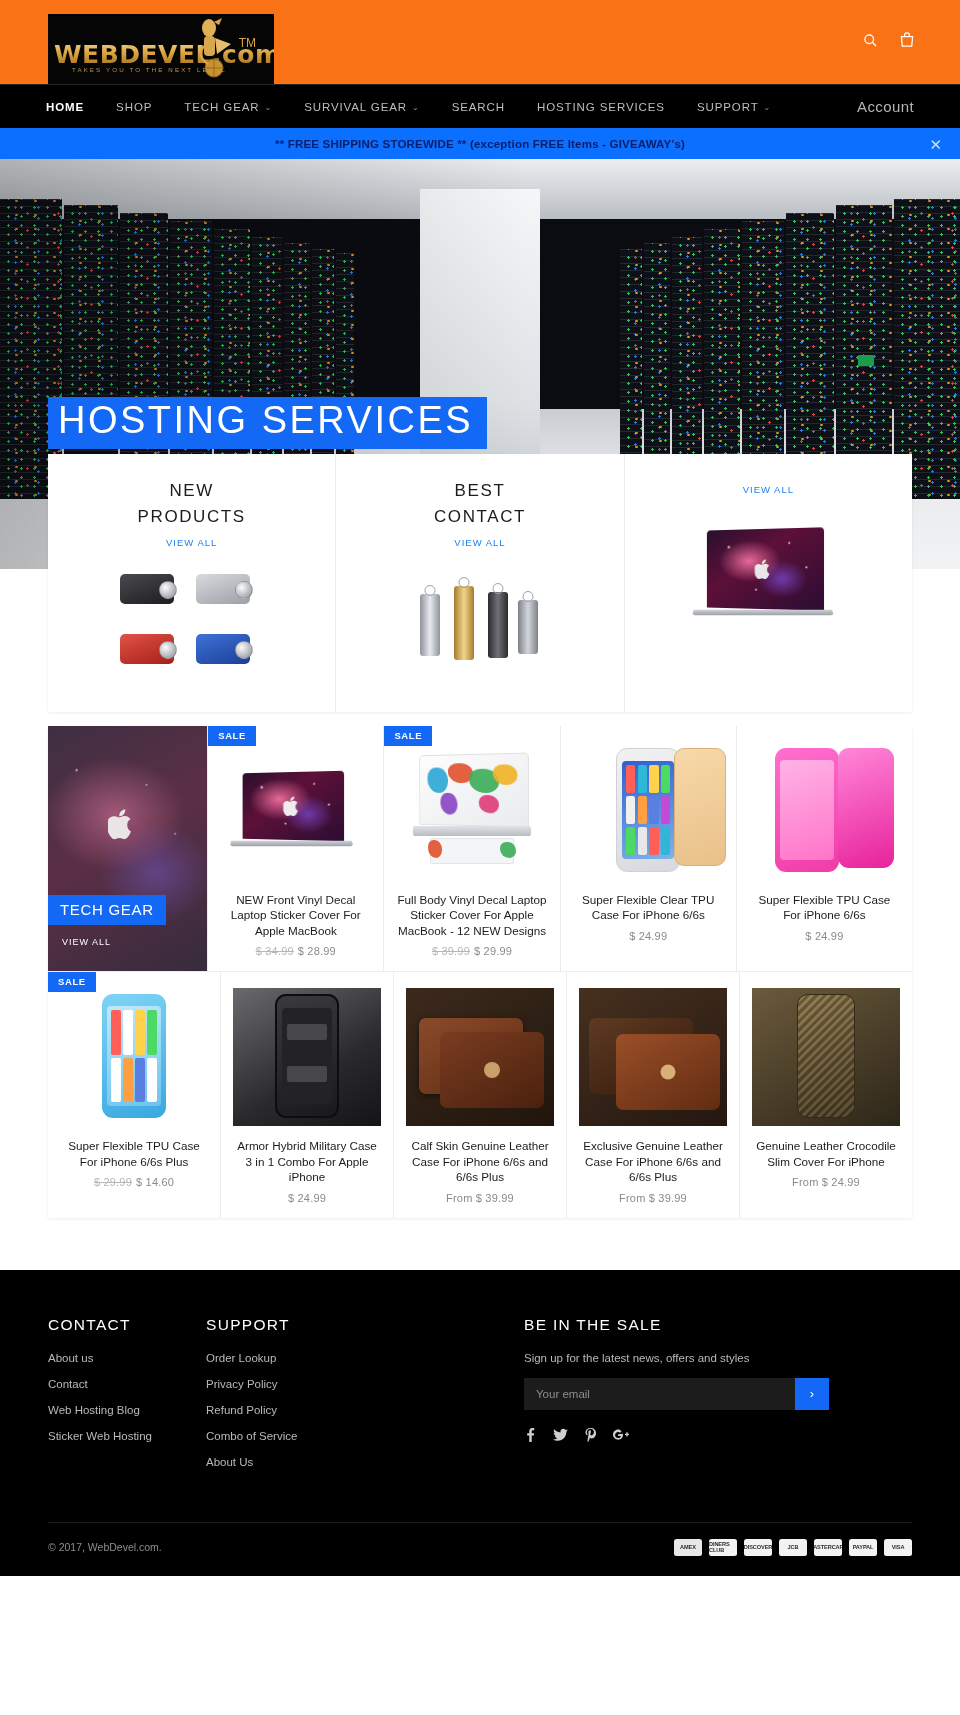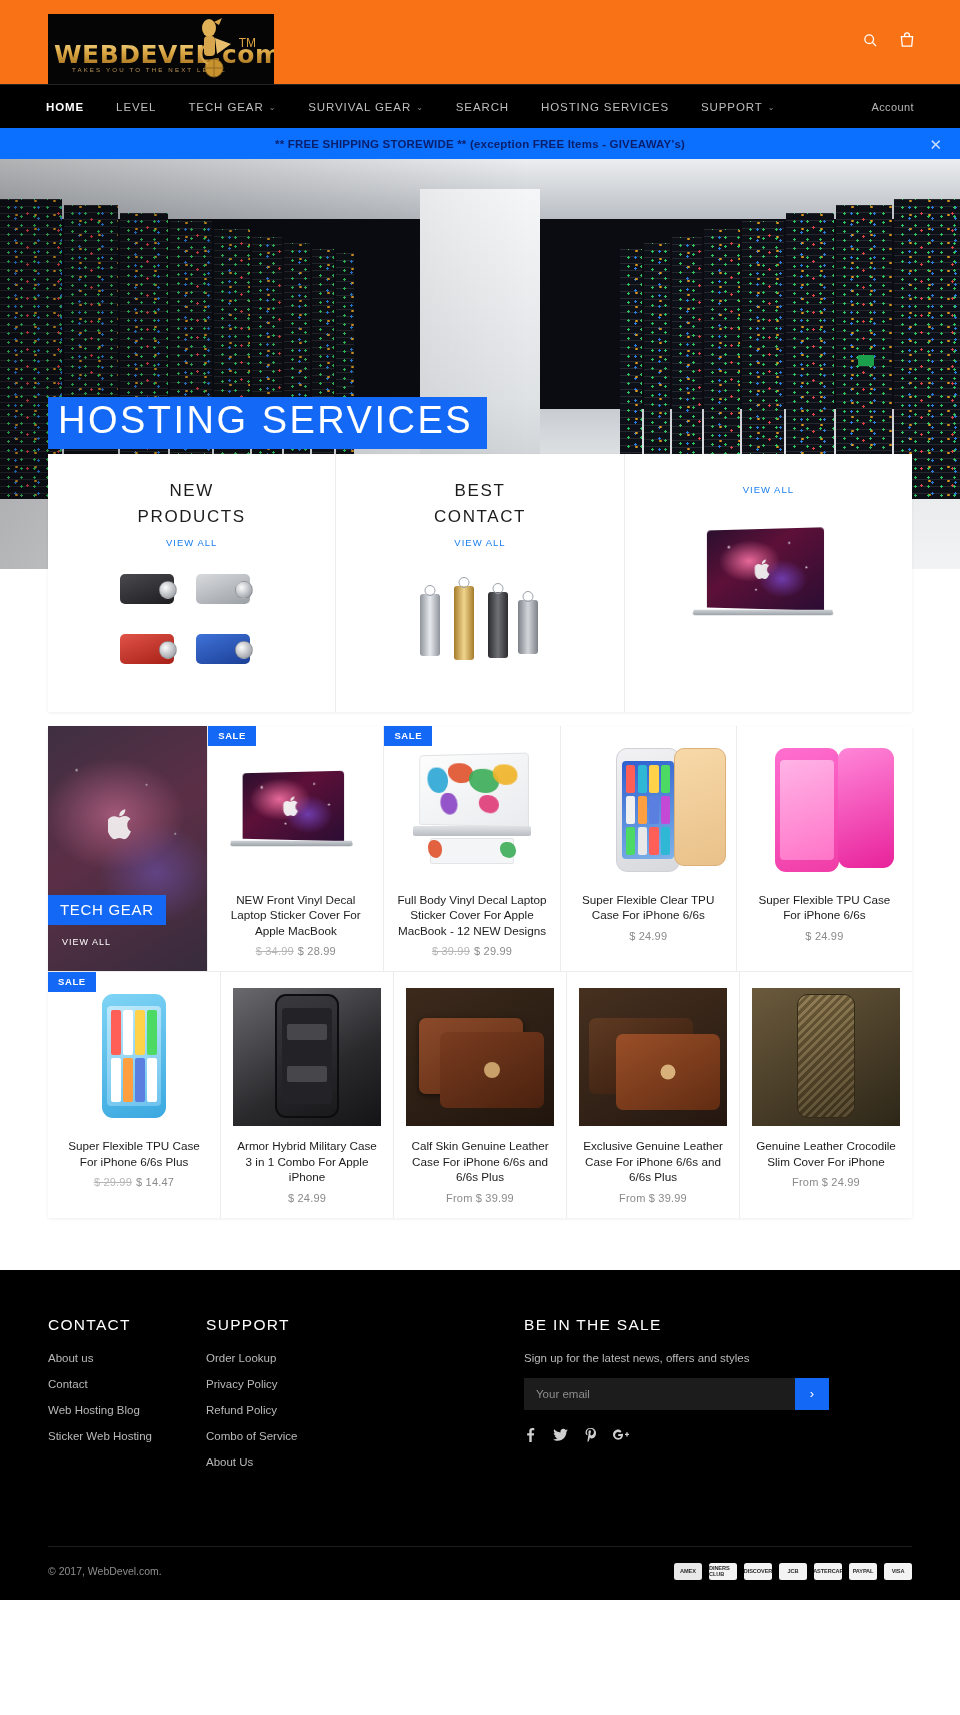--- a/index.html
+++ b/index.html
@@ -96,21 +96,21 @@
   .nav-item.active { color: #fff; font-weight: bold; }
   .nav-caret {
     font-size: 8px;
     opacity: .75;
     transform: translateY(1px);
   }
   .nav-account {
     position: absolute;
     right: 46px;
     color: #b5b5b5;
-    font-size: 11px;
+    font-size: 15px;
     letter-spacing: .4px;
     text-decoration: none;
     cursor: pointer;
   }
 
   
   .announce {
     background: #0b6fff;
     height: 31px;
     display: flex;
@@ -533,21 +533,21 @@
     cursor: pointer;
   }
   .socials {
     display: flex;
     gap: 16px;
     margin-top: 18px;
     align-items: center;
   }
   .soc { color: #cfcfcf; cursor: pointer; display: block; }
   .f-bottom {
-    margin-top: 64px;
+    margin-top: 40px;
     border-top: 1px solid #1d1d1d;
     padding: 16px 0 20px 0;
     display: flex;
     align-items: center;
     justify-content: space-between;
   }
   .copyright { color: #8e8e8e; font-size: 10.5px; }
   .pays { display: flex; gap: 7px; align-items: center; }
   .pay {
     width: 28px; height: 17px;
@@ -597,21 +597,21 @@
           <path d="M4.6 4.6V3.2a2.4 2.4 0 0 1 4.8 0v1.4"></path>
       </svg>
     </div>
   </div>
 
   <div class="nav">
     <a class="nav-item active">
         <span>HOME</span>
       </a>
     <a class="nav-item">
-        <span>LEVEL</span>
+        <span>SHOP</span>
       </a>
     <a class="nav-item">
         <span>TECH GEAR</span>
         <span class="nav-caret">⌄</span>
       </a>
     <a class="nav-item">
         <span>SURVIVAL GEAR</span>
         <span class="nav-caret">⌄</span>
       </a>
     <a class="nav-item">
@@ -858,21 +858,21 @@
                 <span style="background:#fff;border-radius:2px;"></span>
                   <span style="background:#ff9f40;border-radius:2px;"></span>
                   <span style="background:#5a7fe0;border-radius:2px;"></span>
                   <span style="background:#fff;border-radius:2px;"></span>
               </div>
             </div>
           </div>
         </div>
         <div class="p-title">Super Flexible TPU Case For iPhone 6/6s Plus</div>
         <div class="p-price">
-          <span class="p-was">$ 29.99</span><span>$ 14.47</span>
+          <span class="p-was">$ 29.99</span><span>$ 14.60</span>
         </div>
       </div>
 
       <div class="cell">
         <div class="p-img">
           <div style="position:absolute;inset:0;background:linear-gradient(150deg,#6a6a6e 0%,#2a2a2d 60%,#141416 100%);"></div>
           <div class="phone" style="background:linear-gradient(160deg,#3a3a3e,#1a1a1d);border:2px solid #0d0d0f;">
             <div class="phone-screen" style="background:#232327;"></div>
             <div style="position:absolute;left:10px;right:10px;top:28px;height:16px;background:#46464b;border-radius:2px;"></div>
             <div style="position:absolute;left:10px;right:10px;top:70px;height:16px;background:#46464b;border-radius:2px;"></div>

